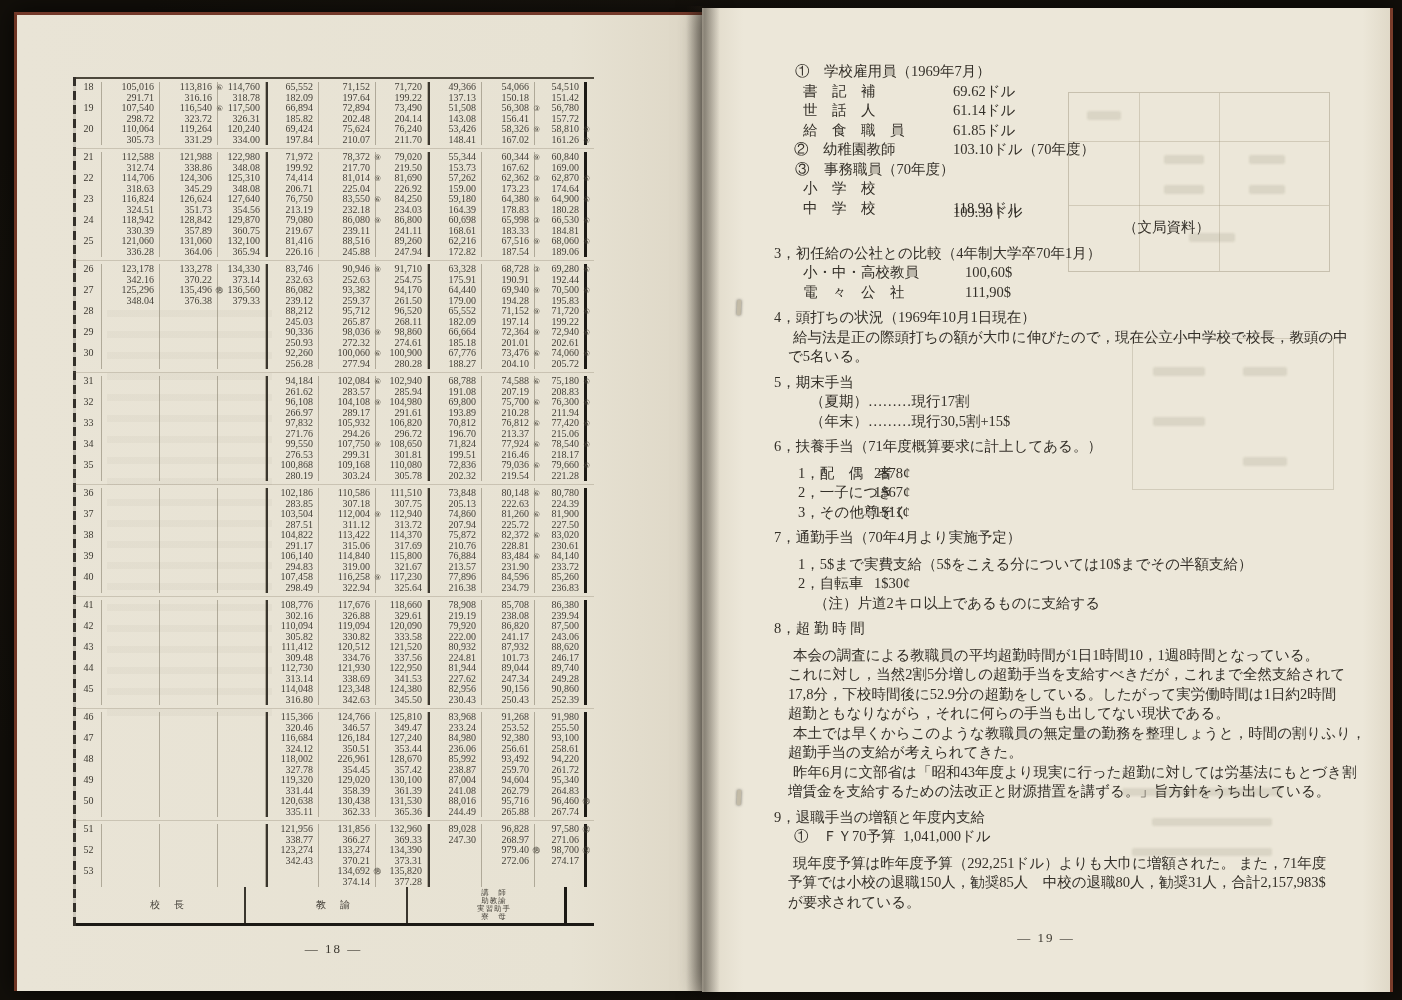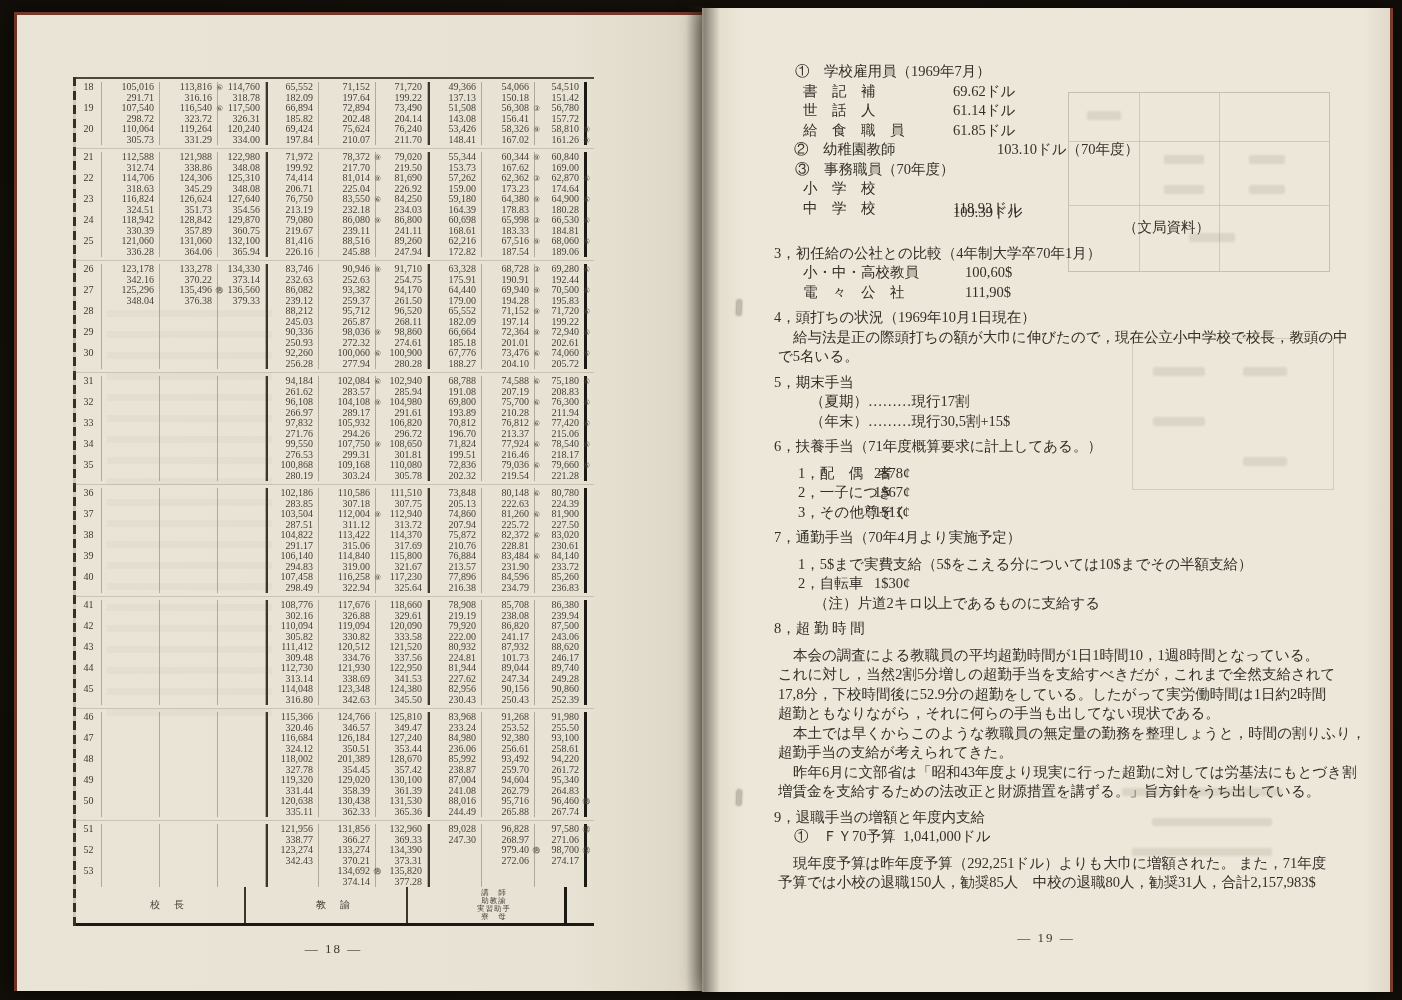--- a/index.html
+++ b/index.html
@@ -56,21 +56,21 @@
   .rl-sec{margin-top:6px;}
   .rl-sub{padding-left:21px;}
   .rl-subn{padding-left:24px;}
   .rl-sub2{padding-left:36px;}
   .rl-note{padding-left:40px;}
   .rl-kv{padding-left:29px;}
   .rl-kvs{padding-left:20px;}
   .rl-kvi{padding-left:24px;}
   .rl-right{text-align:right;padding-right:168px;}
   .rl-body{padding-left:19px;}
-  .rl-bodyc{padding-left:4px;}
+  .rl-bodyc{padding-left:4px;margin-left:10px;}
   .rl-gapt{margin-top:7px;}
   .rline .val{position:absolute;top:0;}
 
   
   .ghost{position:absolute;pointer-events:none;}
   .gbox{border:1px solid rgba(145,135,110,.40);}
   .gline-v{position:absolute;top:0;bottom:0;width:1px;background:rgba(145,135,110,.30);}
   .gline-h{position:absolute;left:0;right:0;height:1px;background:rgba(145,135,110,.30);}
   .gsmudge{position:absolute;background:rgba(125,118,96,.16);filter:blur(1px);border-radius:2px;}
   .gcols{background:repeating-linear-gradient(180deg,rgba(120,112,92,.05) 0 7px,transparent 7px 21px);}
@@ -1359,21 +1359,21 @@
             </div>
             <div class="tc w3">
               <span class="l1"></span>
               <span class="l2"></span>
             </div>
             <div class="tc w4 thickL">
               <span class="l1">118,002</span>
               <span class="l2">327.78</span>
             </div>
             <div class="tc w5">
-              <span class="l1">201,389</span>
+              <span class="l1">226,961</span>
               <span class="l2">354.45</span>
             </div>
             <div class="tc w6">
               <span class="l1">128,670</span>
               <span class="l2">357.42</span>
             </div>
             <div class="tc w7 thickL">
               <span class="l1">85,992</span>
               <span class="l2">238.87</span>
             </div>
@@ -1637,21 +1637,21 @@
       <div class="gsmudge" style="left:0;top:0;width:160px;height:8px"></div>
       <div class="gsmudge" style="left:30px;top:30px;width:120px;height:8px"></div>
       <div class="gsmudge" style="left:10px;top:60px;width:140px;height:8px"></div>
     </div>
 
     <div class="rcontent" id="rcontent">
         <div class="rline rl-sub">①　学校雇用員（1969年7月）</div>
         <div class="rline rl-kv"><span>書　記　補</span><span class="val" style="left: 179px;">69.62ドル</span></div>
         <div class="rline rl-kv"><span>世　話　人</span><span class="val" style="left: 179px;">61.14ドル</span></div>
         <div class="rline rl-kv"><span>給　食　職　員</span><span class="val" style="left: 179px;">61.85ドル</span></div>
-        <div class="rline rl-kvs"><span>②　幼稚園教師</span><span class="val" style="left: 179px; margin-left: 44px;">103.10ドル（70年度）</span></div>
+        <div class="rline rl-kvs"><span>②　幼稚園教師</span><span class="val" style="left: 179px;">103.10ドル（70年度）</span></div>
         <div class="rline rl-sub">③　事務職員（70年度）</div>
         <div class="rline rl-kv"><span>小　学　校</span><span class="val" style="left: 179px; margin-top: 24px;">109.39ドル</span></div>
         <div class="rline rl-kv"><span>中　学　校</span><span class="val" style="left: 179px;">118.93ドル</span></div>
         <div class="rline rl-right">（文局資料）</div>
         <div class="rline rl-sec">3，初任給の公社との比較（4年制大学卒70年1月）</div>
         <div class="rline rl-kv"><span>小・中・高校教員</span><span class="val" style="left: 191px;">100,60$</span></div>
         <div class="rline rl-kv"><span>電　々　公　社</span><span class="val" style="left: 191px;">111,90$</span></div>
         <div class="rline rl-sec">4，頭打ちの状況（1969年10月1日現在）</div>
         <div class="rline rl-body">給与法是正の際頭打ちの額が大巾に伸びたので，現在公立小中学校で校長，教頭の中</div>
         <div class="rline rl-bodyc">で5名いる。</div>
@@ -1672,20 +1672,21 @@
         <div class="rline rl-bodyc">17,8分，下校時間後に52.9分の超勤をしている。したがって実労働時間は1日約2時間</div>
         <div class="rline rl-bodyc">超勤ともなりながら，それに何らの手当も出してない現状である。</div>
         <div class="rline rl-body">本土では早くからこのような教職員の無定量の勤務を整理しょうと，時間の割りふり，</div>
         <div class="rline rl-bodyc">超勤手当の支給が考えられてきた。</div>
         <div class="rline rl-body">昨年6月に文部省は「昭和43年度より現実に行った超勤に対しては労基法にもとづき割</div>
         <div class="rline rl-bodyc">増賃金を支給するための法改正と財源措置を講ずる。」旨方針をうち出している。</div>
         <div class="rline rl-sec">9，退職手当の増額と年度内支給</div>
         <div class="rline rl-kvs"><span>①　ＦＹ70予算</span><span class="val" style="left: 129px;">1,041,000ドル</span></div>
         <div class="rline rl-body rl-gapt">現年度予算は昨年度予算（292,251ドル）よりも大巾に増額された。 また，71年度</div>
         <div class="rline rl-bodyc">予算では小校の退職150人，勧奨85人　中校の退職80人，勧奨31人，合計2,157,983$</div>
+        <div class="rline rl-bodyc">が要求されている。</div>
       </div>
     <div class="pnum pnum-r">— 19 —</div>
   </div>
 
   <div class="gutter"></div>
   <div class="staple" style="left:737px;top:300px;"></div>
   <div class="staple" style="left:737px;top:790px;"></div>
 </div>
 
 </body></html>

